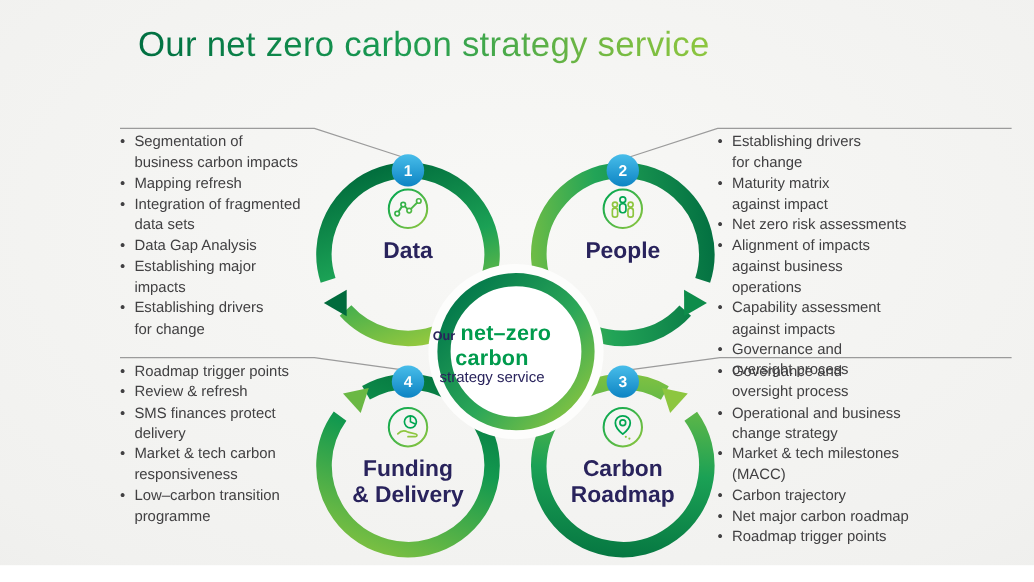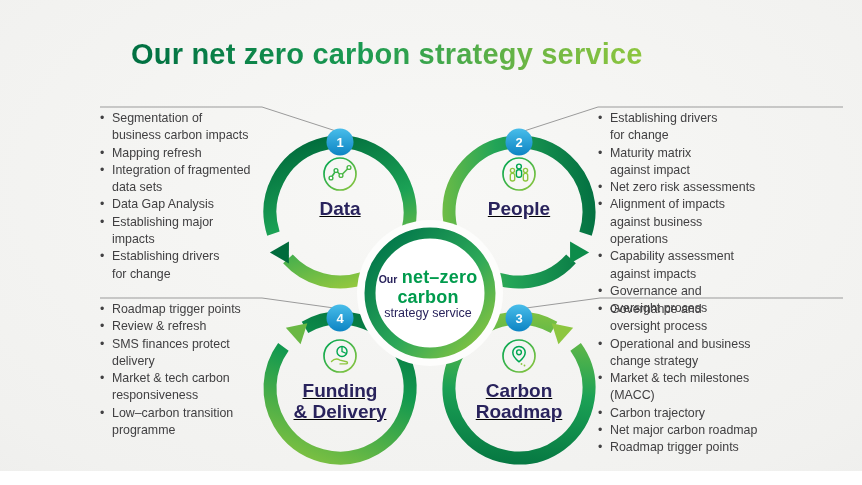--- a/index.html
+++ b/index.html
@@ -7,53 +7,53 @@
     width:862px;height:485px;position:relative;overflow:hidden;
     background:#ffffff;
     font-family:"Liberation Sans", sans-serif;
     -webkit-font-smoothing:antialiased;
   }
   .slide{
     position:absolute;left:0;top:0;width:862px;height:471px;
     background:radial-gradient(120% 130% at 50% 40%, #f8f8f6 0%, #f1f1ef 55%, #e6e6e4 100%);
   }
   .title{
-    position:absolute;left:115px;top:22px;margin:16px;
-    font-size:29px;font-weight:700;letter-spacing:.2px;
+    position:absolute;left:115px;top:22px;margin:0;
+    font-size:29px;font-weight:400;letter-spacing:.2px;
     background:linear-gradient(90deg,#006f41 0%,#1a9a52 45%,#6db644 78%,#8dc63f 100%);
     -webkit-background-clip:text;background-clip:text;color:transparent;
   }
   svg.diagram{position:absolute;left:0;top:0;}
   .bullet-list{
     position:absolute;margin:0;padding:0;list-style:none;
     font-size:12.4px;line-height:17.3px;color:#414042;
   }
   .bullet-list li{
     position:relative;padding-left:12px;white-space:pre-line;
   }
   .bullet-list li::before{
     content:"\2022";position:absolute;left:0;top:0;color:#414042;
   }
   .list-tl{left:100px;top:110px;width:185px;}
   .list-tr{left:598px;top:110px;width:185px;}
   .list-bl{left:100px;top:301px;width:190px;}
   .list-br{left:598px;top:301px;width:190px;}
   .circle-content{
-    position:absolute;width:150px;text-align:center;text-decoration:underline;
+    position:absolute;width:150px;text-align:center;
   }
   .cc-1{left:265px;top:155px;}
   .cc-2{left:444px;top:155px;}
   .cc-3{left:444px;top:337px;}
   .cc-4{left:265px;top:337px;}
   .node-label{
     font-size:19px;font-weight:700;color:#29235c;line-height:20.5px;margin-top:2px;
   }
   .icon-wrap{display:inline-block;width:38px;height:38px;}
   .center-text{
-    position:absolute;left:366px;top:268px;width:124px;text-align:center;
+    position:absolute;left:348px;top:268px;width:124px;text-align:center;
     color:#29235c;font-weight:700;line-height:18px;
   }
   .ct-small{font-size:10.5px;color:#29235c;font-weight:700;}
   .ct-big{font-size:18px;color:#009b4d;font-weight:700;letter-spacing:.2px;}
   .ct-sub{font-size:12.5px;color:#29235c;font-weight:400;line-height:15px;}
 </style>
 </head>
 <body>
 
 <div class="slide">

